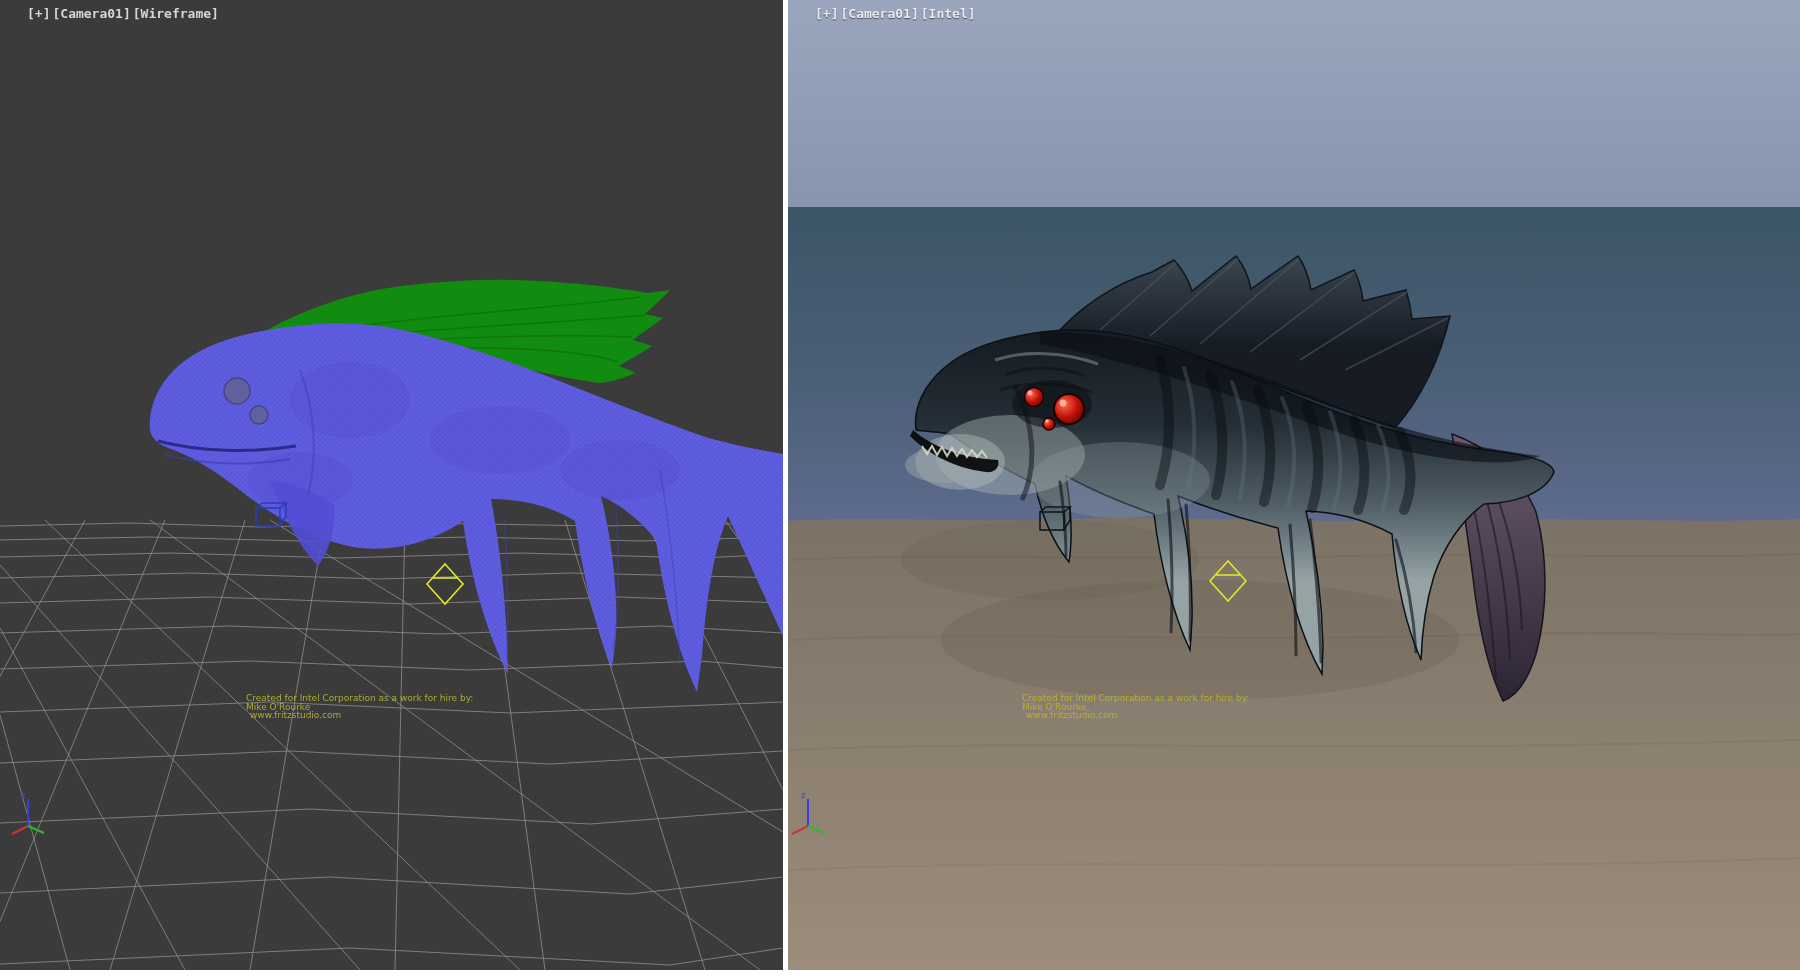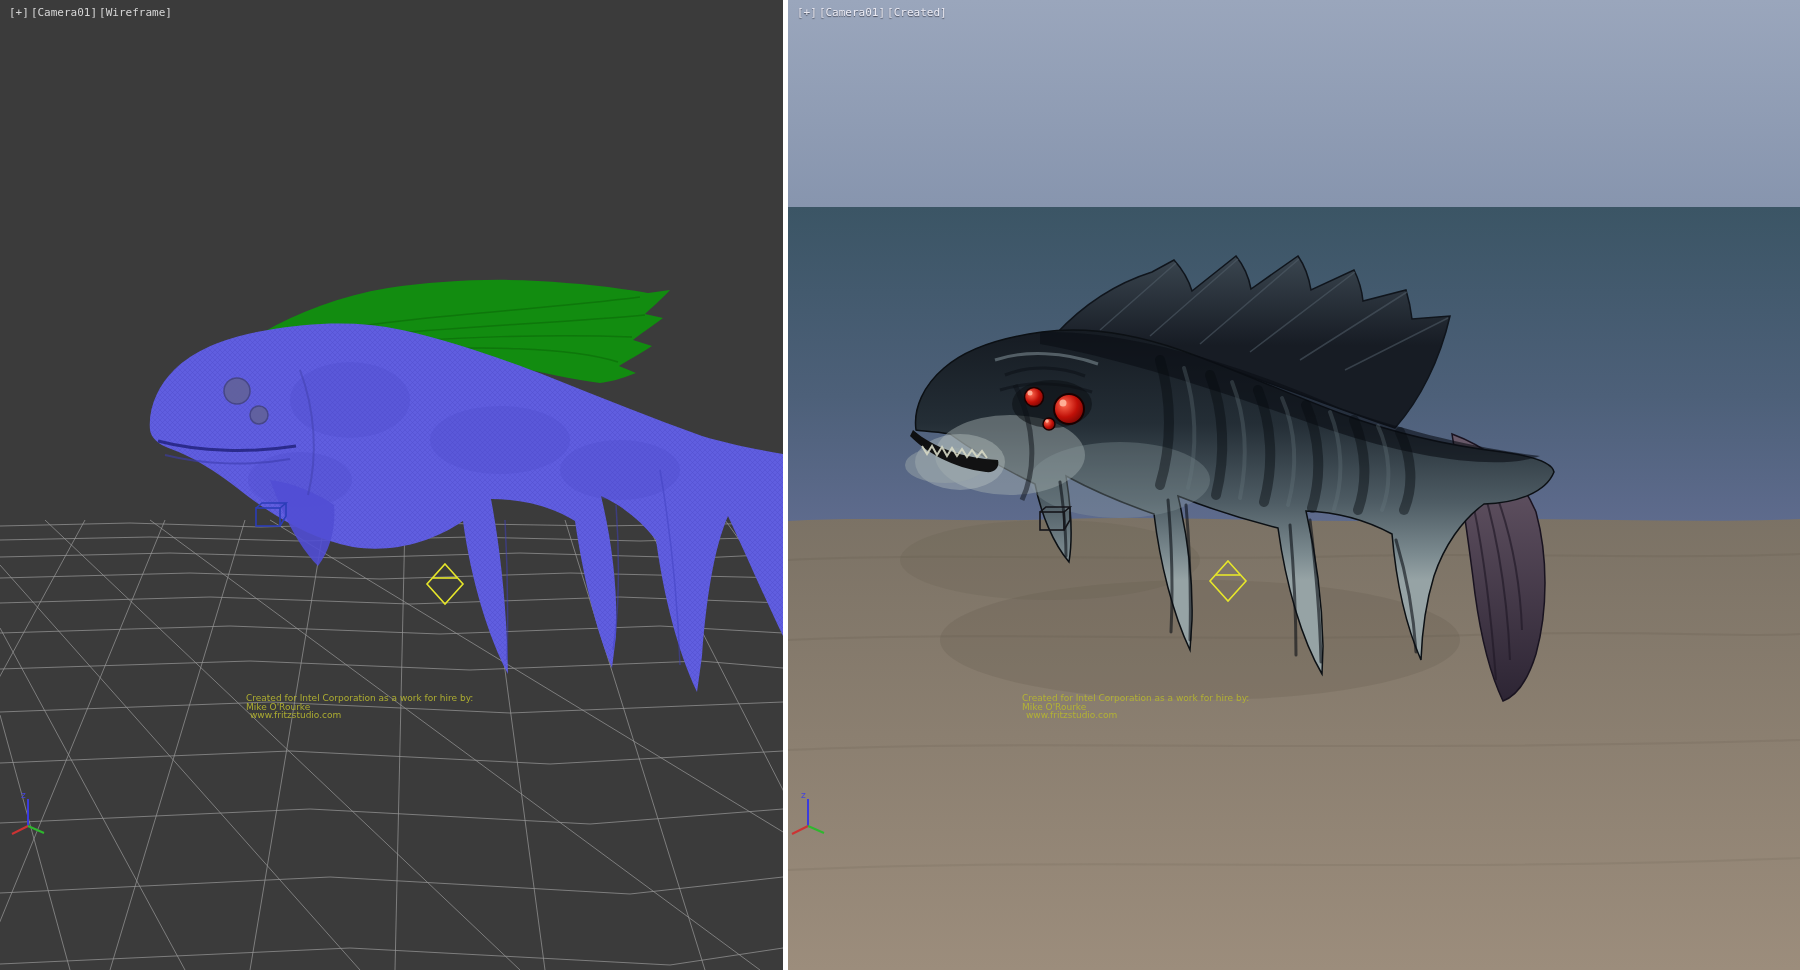--- a/index.html
+++ b/index.html
@@ -2,22 +2,22 @@
 <html><head>
 <meta charset="utf-8">
 <style>
   html,body{margin:0;padding:0;background:#ffffff;}
   .stage{position:relative;width:1800px;height:978px;background:#ffffff;overflow:hidden;
          font-family:"DejaVu Sans",sans-serif;}
   .viewport{position:absolute;top:0;height:970px;overflow:hidden;}
   .viewport svg{display:block;}
   .vp-wire{left:0;width:783px;background:#3b3b3b;}
   .vp-shaded{left:788px;width:1012px;background:#8795ae;}
-  .vp-label{position:absolute;top:6px;left:9px;font-family:"DejaVu Sans Mono",monospace;
-            font-size:11px;user-select:none;white-space:nowrap;}
+  .vp-label{position:absolute;top:6px;left:27px;font-family:"DejaVu Sans Mono",monospace;
+            font-size:13px;user-select:none;white-space:nowrap;font-weight:bold;}
   .vp-label span{margin-right:2px;cursor:pointer;}
   .vp-label-wire{color:#d6d6d6;}
   .vp-label-shaded{color:#ebebf4;text-shadow:0 1px 1px rgba(20,20,30,.6);}
 </style>
 </head>
 <body>
 
 <div class="stage">
 
   <div class="viewport vp-wire">
@@ -277,17 +277,17 @@
 
       <g stroke-width="2" fill="none">
         <line x1="808" y1="826" x2="808" y2="799" stroke="#3b3bdd"></line>
         <line x1="808" y1="826" x2="792" y2="834" stroke="#cc3333"></line>
         <line x1="808" y1="826" x2="824" y2="833" stroke="#2eb82e"></line>
         <text x="801" y="798" fill="#4444dd" stroke="none" font-size="9" font-family="DejaVu Sans, sans-serif">z</text>
       </g>
     </svg>
 
     <div class="vp-label vp-label-shaded">
-      <span>[+]</span><span>[Camera01]</span><span>[Created]</span>
+      <span>[+]</span><span>[Camera01]</span><span>[Intel]</span>
     </div>
   </div>
 
 </div>
 
 </body></html>

